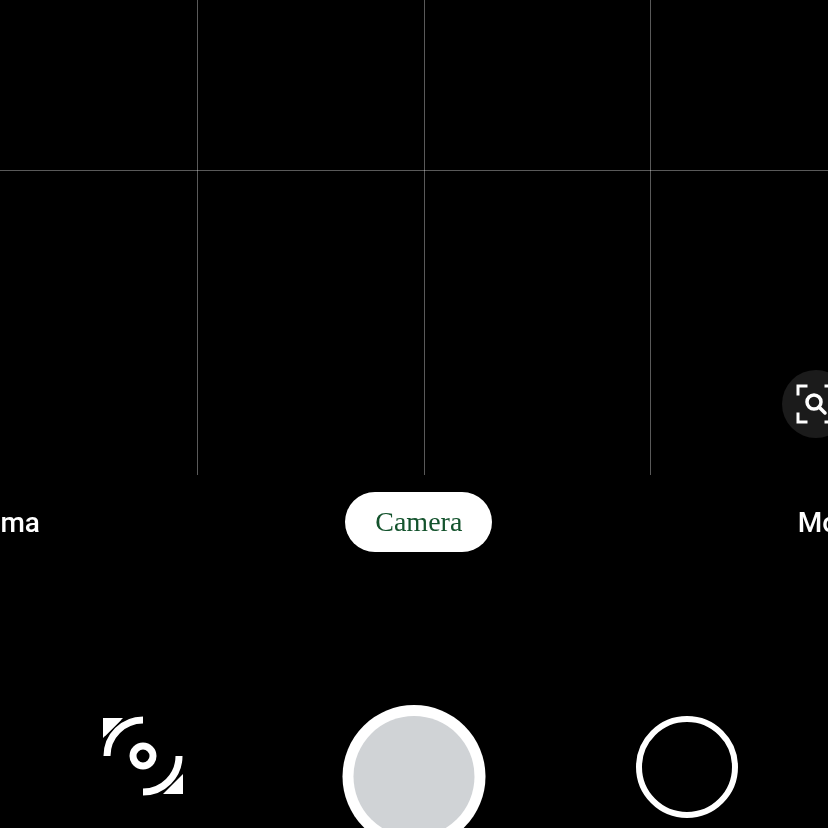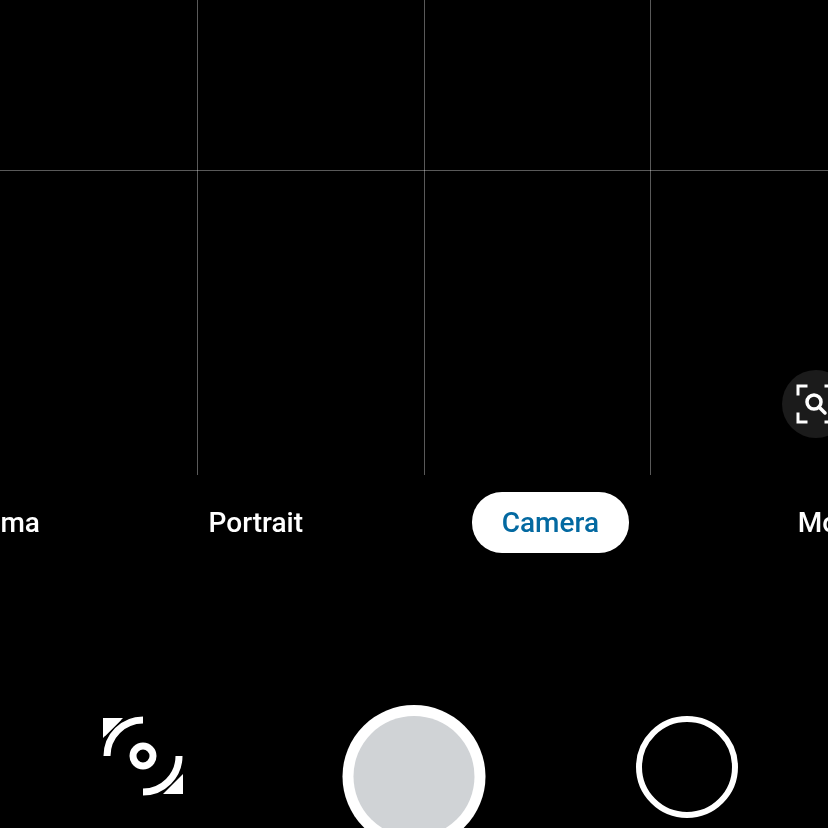--- a/index.html
+++ b/index.html
@@ -67,24 +67,25 @@
     .mode-item {
       color: #fff;
       font-size: 28px;
       font-weight: 500;
       white-space: nowrap;
       cursor: pointer;
       padding: 10px 0;
     }
     .mode-item.active {
       background: #fff;
-      color: #0369a1;
+      color: #14532d;
       border-radius: 30px;
       padding: 14px 30px;
       font-weight: 500;
+      font-family: Liberation Serif, serif;
     }
     .mode-panorama { margin-left: -40px; }
     .mode-more { margin-right: -20px; }
     .controls {
       position: absolute;
       bottom: 0;
       left: 0;
       width: 100%;
       height: 200px;
     }
@@ -153,21 +154,20 @@
       <path d="M 39 31 L 39 39 L 31 39" stroke="#fff" stroke-width="3" fill="none" stroke-linecap="square"></path>
       <path d="M 11 39 L 3 39 L 3 31" stroke="#fff" stroke-width="3" fill="none" stroke-linecap="square"></path>
       <circle cx="19" cy="19" r="7" stroke="#fff" stroke-width="3.5" fill="none"></circle>
       <line x1="24" y1="24" x2="30" y2="30" stroke="#fff" stroke-width="3.5" stroke-linecap="round"></line>
     </svg>
   </div>
 </div>
 
 <div class="mode-strip">
   <div class="mode-item mode-panorama">orama</div>
-  <div class="mode-item">Portrait</div>
   <div class="mode-item active">Camera</div>
   <div class="mode-item mode-more">Mor</div>
 </div>
 
 <div class="controls">
   <div class="switch-camera">
     <svg width="100" height="100" viewBox="0 0 100 100">
       <path d="M 50 14 A 36 36 0 0 0 14 50" stroke="#fff" stroke-width="7" fill="none"></path>
       <path d="M 28 14 L 12 14 L 12 30" fill="#fff"></path>
       <polygon points="10,12 30,12 10,32" fill="#fff"></polygon>

